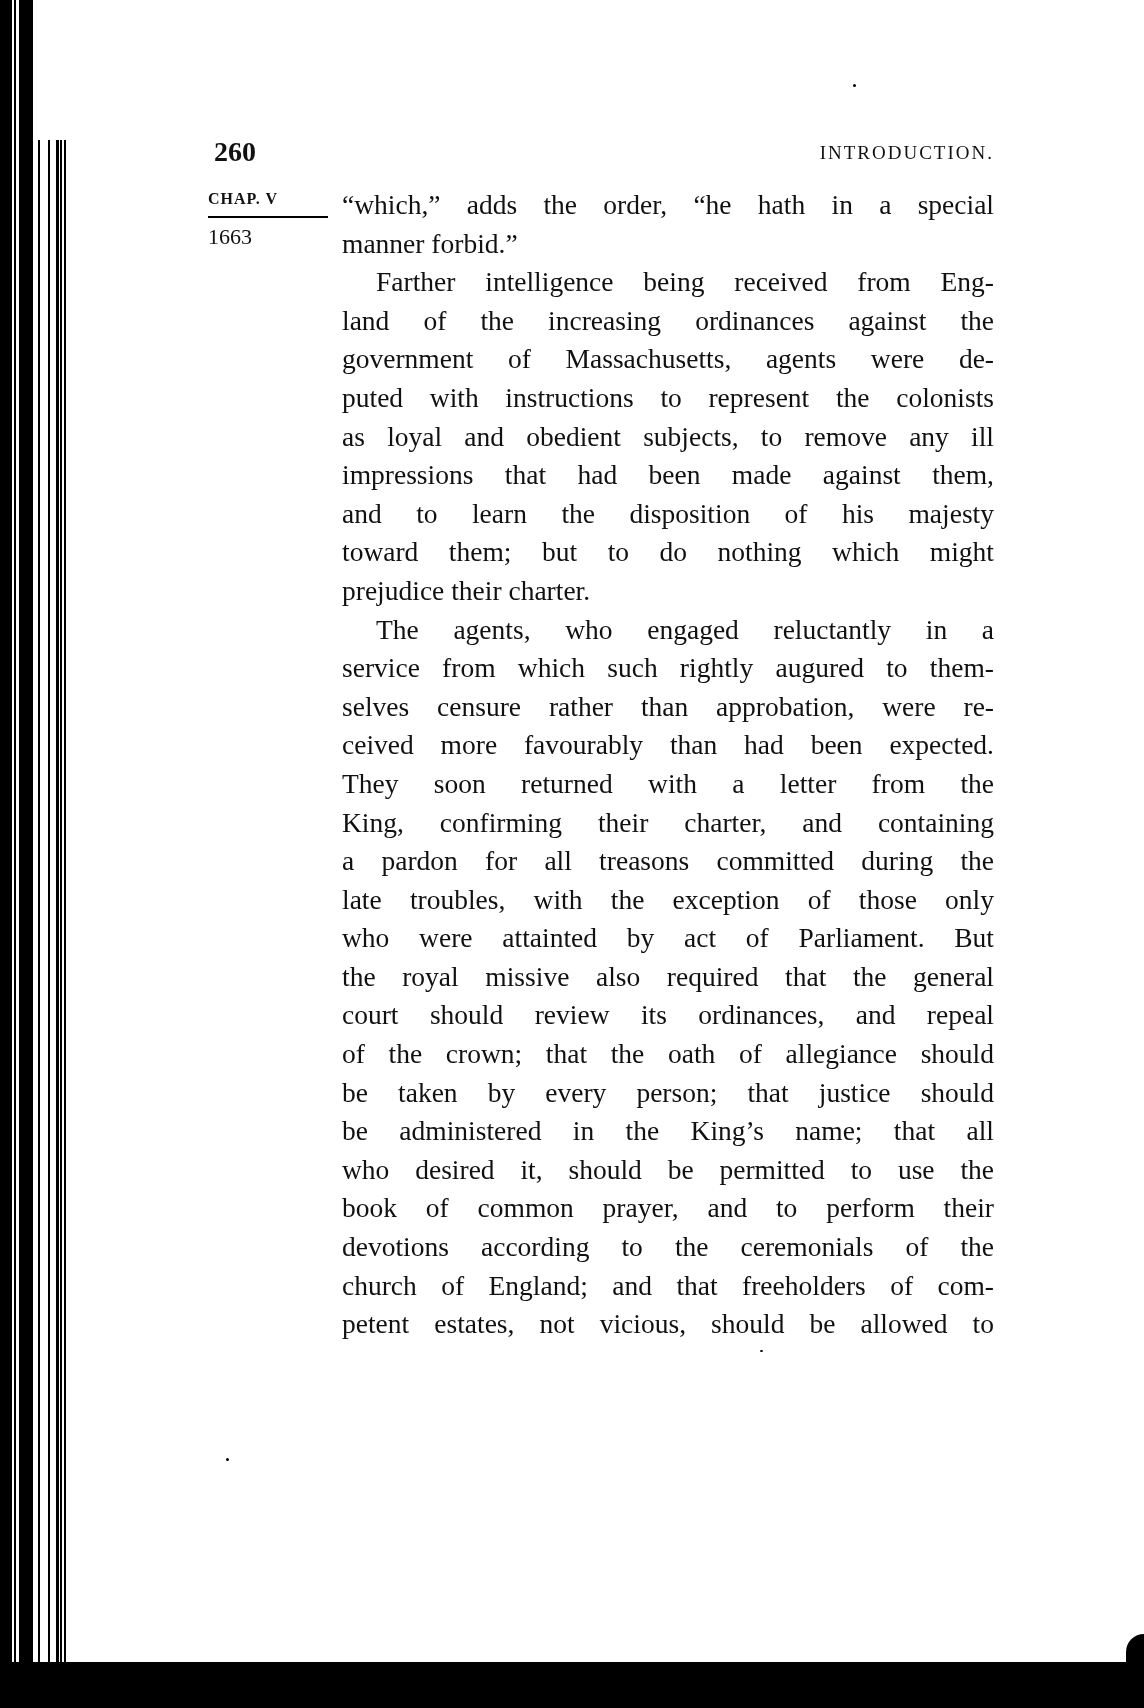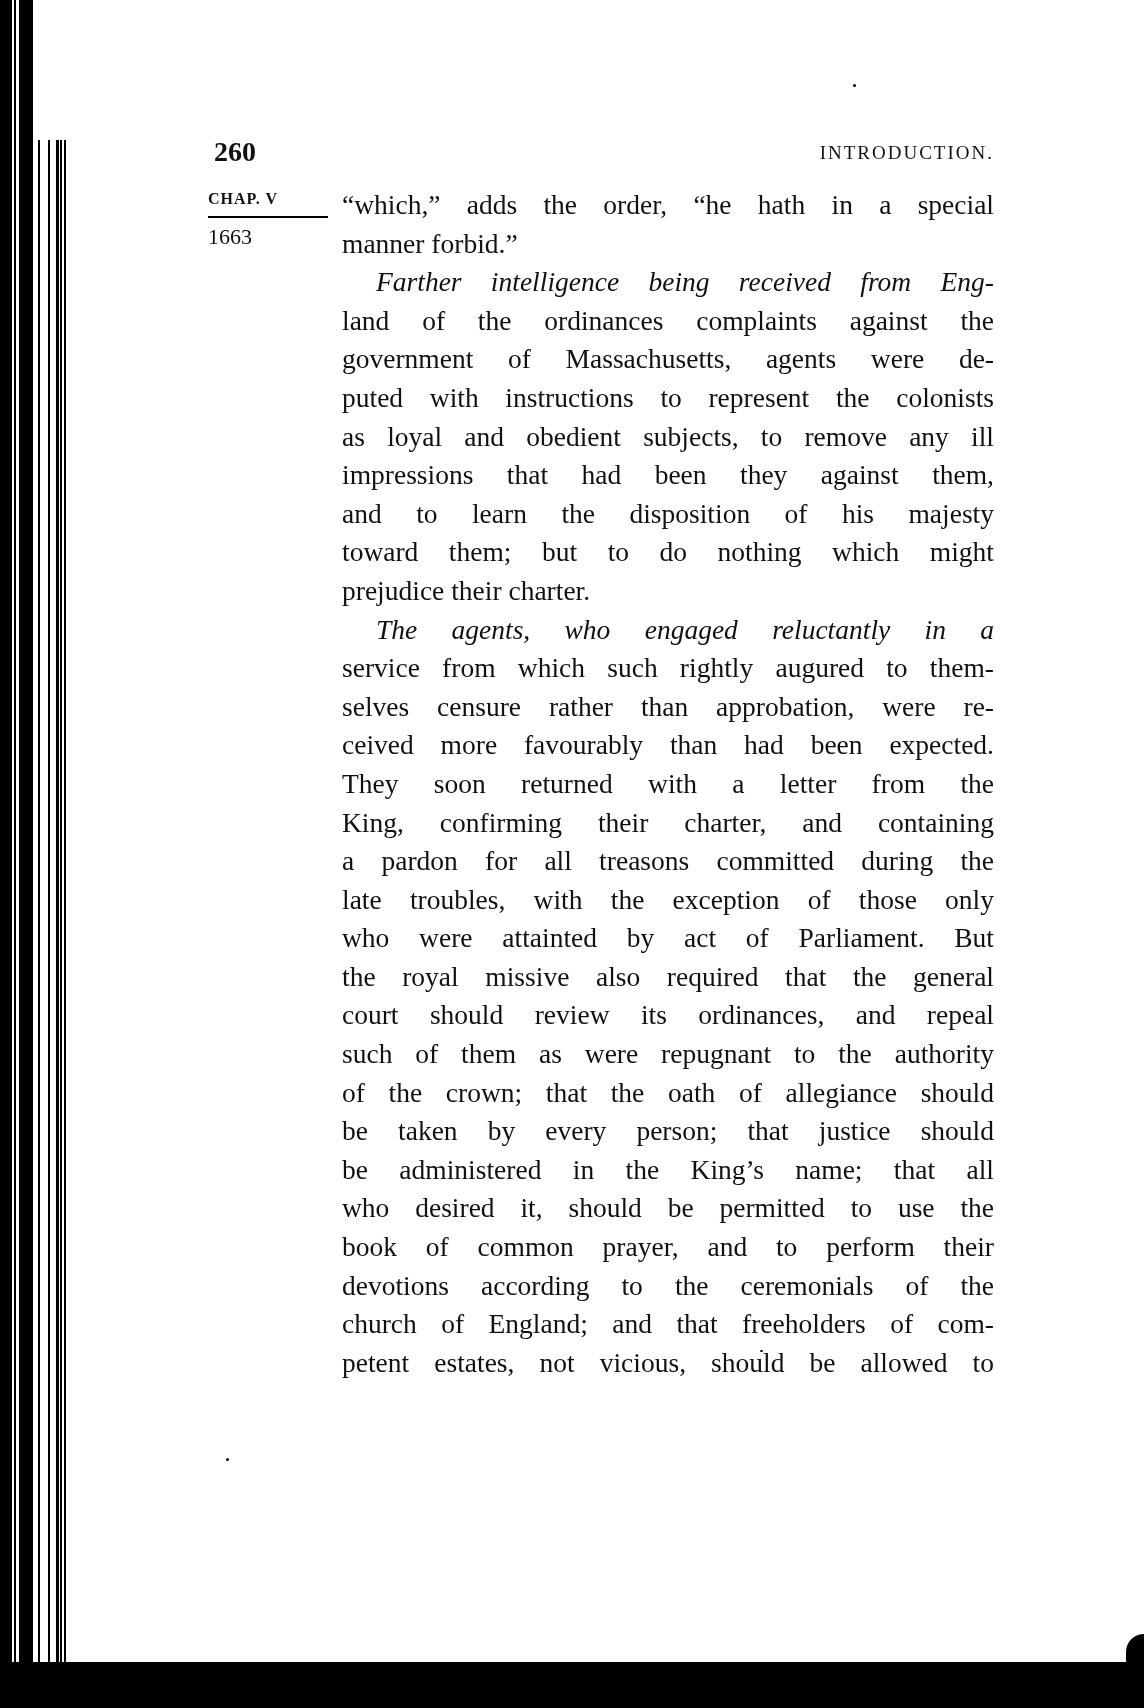--- a/index.html
+++ b/index.html
@@ -35,21 +35,21 @@
   .margin-year { font-size: 22px; }
   .text-block {
     position: absolute; left: 342px; top: 186px; width: 652px;
     font-size: 27.5px; line-height: 38.6px;
   }
   .line {
     display: block; text-align: justify; text-align-last: justify;
     white-space: nowrap; height: 38.6px;
   }
   .line.last { text-align-last: left; }
-  .line.indent { padding-left: 34px; font-style: italic; }
+  .line.indent { padding-left: 34px; }
   .speck { position: absolute; background: #000; border-radius: 50%; }
 </style>
 </head>
 <body>
 
 <div class="spine">
   <div class="bar" style="left:0;width:12px;"></div>
   <div class="bar" style="left:14px;width:2px;"></div>
   <div class="bar" style="left:19px;width:14px;"></div>
   <div class="bar" style="left:38px;width:2px;top:140px;"></div>
@@ -73,40 +73,39 @@
 <aside class="margin-note">
   <div class="margin-chap">CHAP. V</div>
   <div class="margin-rule"></div>
   <div class="margin-year">1663</div>
 </aside>
 
 <main class="text-block" id="text-block">
     <span class="line">“which,” adds the order, “he hath in a special</span>
     <span class="line last">manner forbid.”</span>
     <span class="line indent">Farther intelligence being received from Eng-</span>
-    <span class="line">land of the ordinances complaints against the</span>
+    <span class="line">land of the increasing ordinances against the</span>
     <span class="line">government of Massachusetts, agents were de-</span>
     <span class="line">puted with instructions to represent the colonists</span>
     <span class="line">as loyal and obedient subjects, to remove any ill</span>
-    <span class="line">impressions that had been they against them,</span>
+    <span class="line">impressions that had been made against them,</span>
     <span class="line">and to learn the disposition of his majesty</span>
     <span class="line">toward them; but to do nothing which might</span>
     <span class="line last">prejudice their charter.</span>
     <span class="line indent">The agents, who engaged reluctantly in a</span>
     <span class="line">service from which such rightly augured to them-</span>
     <span class="line">selves censure rather than approbation, were re-</span>
     <span class="line">ceived more favourably than had been expected.</span>
     <span class="line">They soon returned with a letter from the</span>
     <span class="line">King, confirming their charter, and containing</span>
     <span class="line">a pardon for all treasons committed during the</span>
     <span class="line">late troubles, with the exception of those only</span>
     <span class="line">who were attainted by act of Parliament. But</span>
     <span class="line">the royal missive also required that the general</span>
     <span class="line">court should review its ordinances, and repeal</span>
-    <span class="line">such of them as were repugnant to the authority</span>
     <span class="line">of the crown; that the oath of allegiance should</span>
     <span class="line">be taken by every person; that justice should</span>
     <span class="line">be administered in the King’s name; that all</span>
     <span class="line">who desired it, should be permitted to use the</span>
     <span class="line">book of common prayer, and to perform their</span>
     <span class="line">devotions according to the ceremonials of the</span>
     <span class="line">church of England; and that freeholders of com-</span>
     <span class="line">petent estates, not vicious, should be allowed to</span>
   </main>
 

